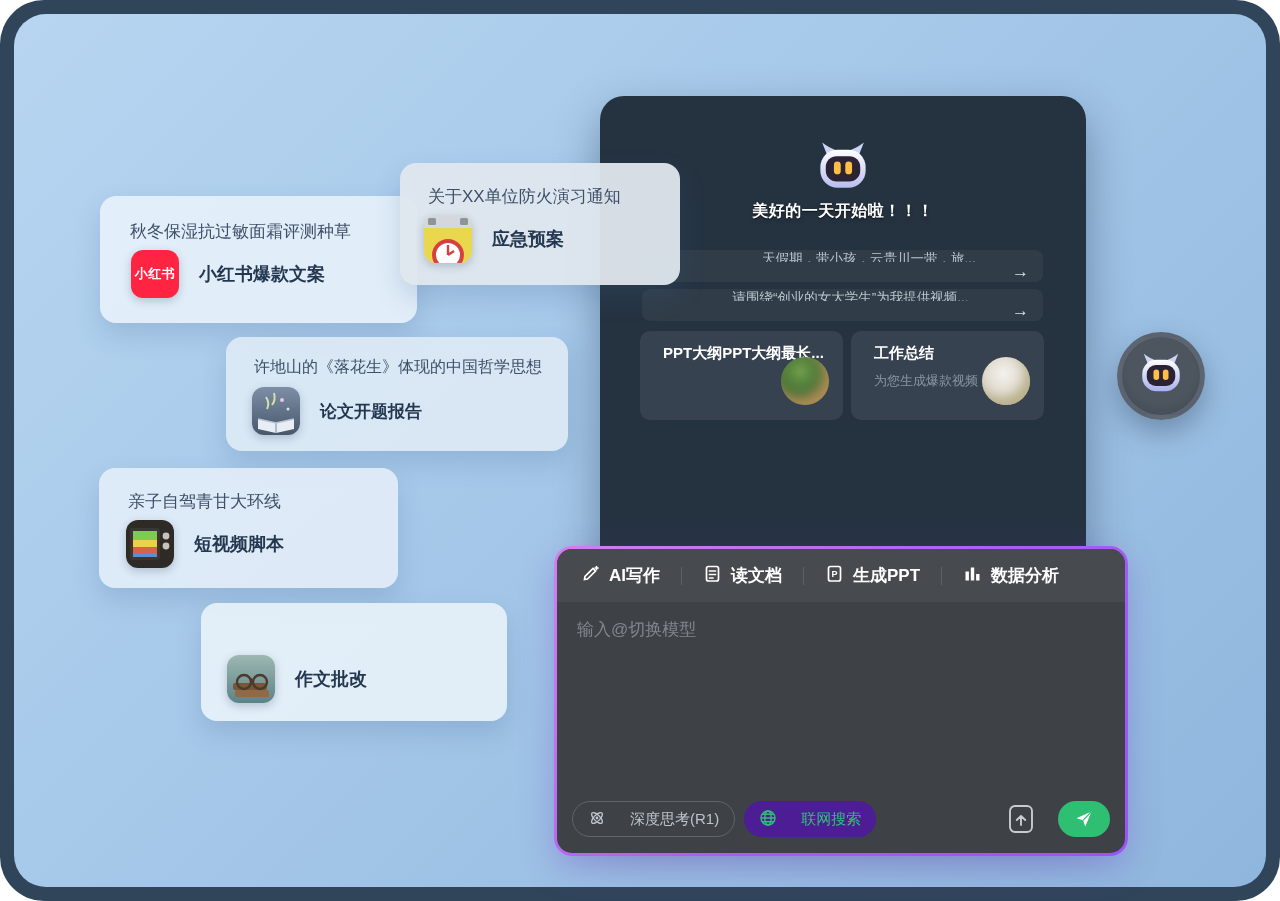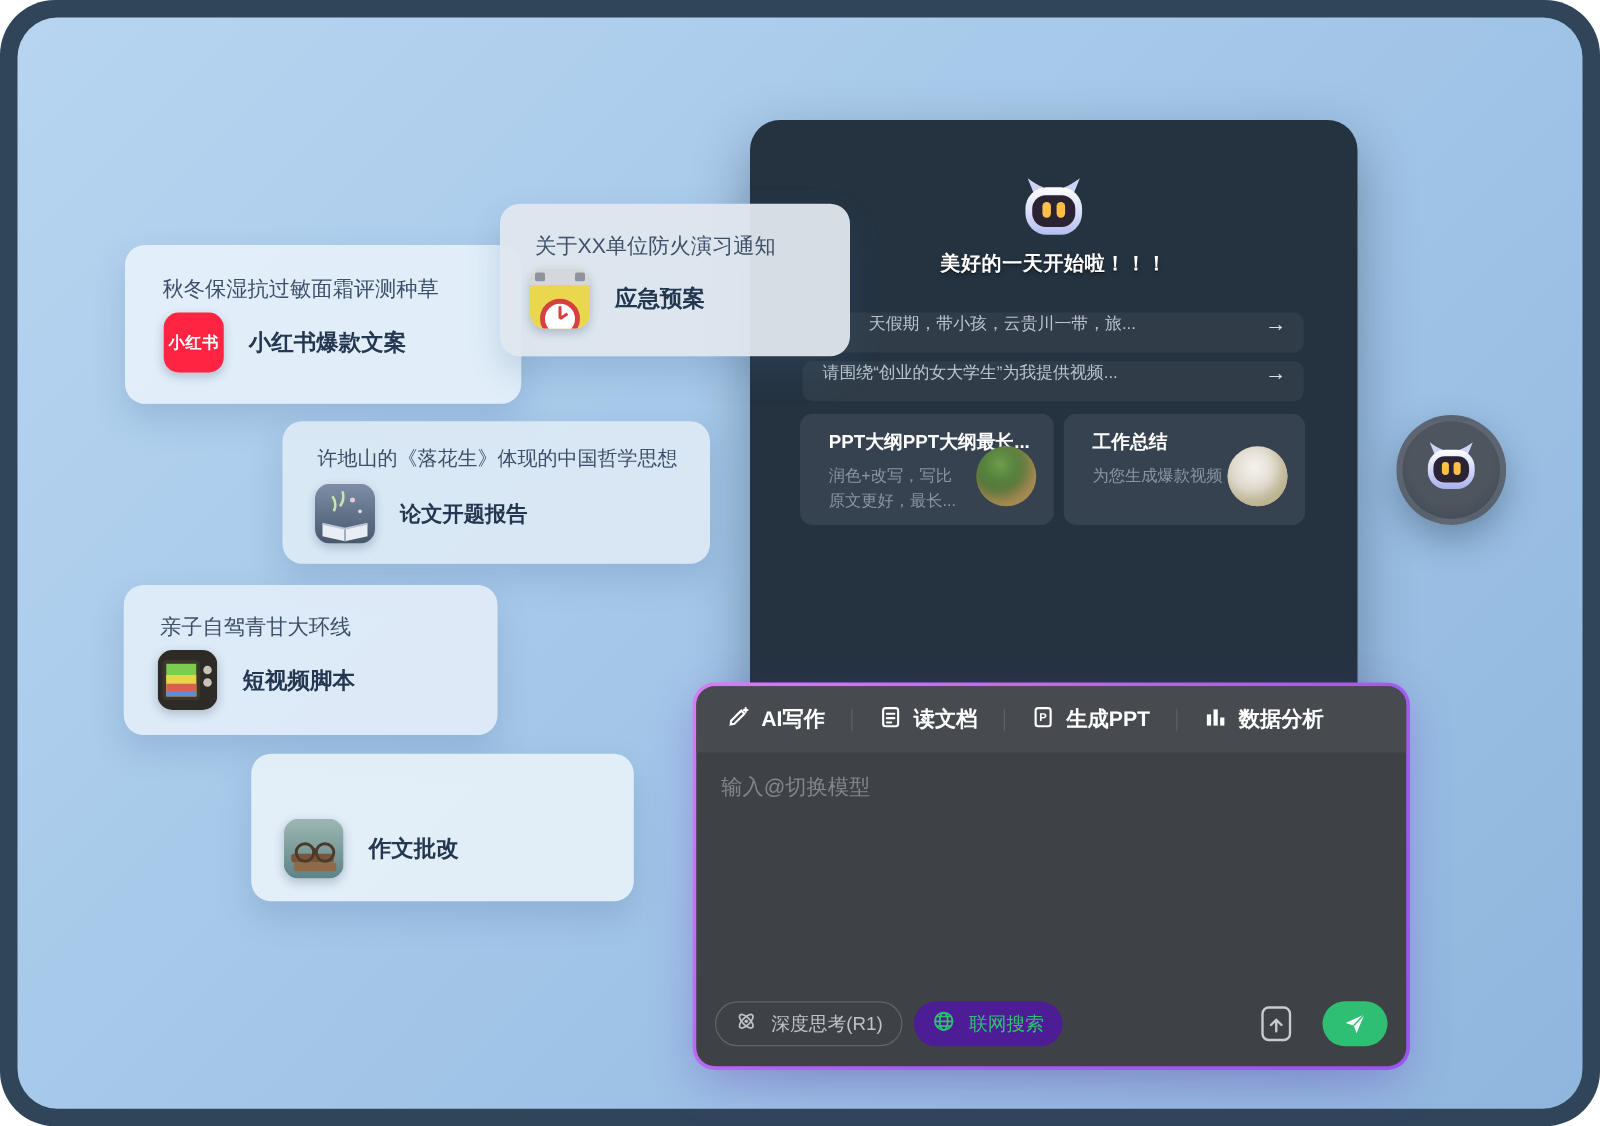--- a/index.html
+++ b/index.html
@@ -14,22 +14,22 @@
   
   .panel { position:absolute; left:600px; top:96px; width:486px; height:724px;
            background:#253341; border-radius:24px; box-shadow:0 18px 44px rgba(20,35,55,.38); }
 
   .robot { position:absolute; }
   .greeting { position:absolute; left:0; right:0; top:105px; text-align:center;
               color:#fff; font-weight:700; font-size:16px; letter-spacing:.5px;
               text-shadow:0 1px 0 rgba(0,0,0,.6), 0 2px 4px rgba(0,0,0,.35); }
 
   .sugrow { position:absolute; left:42px; width:401px; height:32px; background:#303d49;
-            border-radius:8px; display:flex; align-items:flex-start; color:#bcc5cd;
-            font-size:13.5px; cursor:pointer; }
+            border-radius:8px; display:flex; align-items:center; color:#bcc5cd;
+            font-size:13.5px; cursor:pointer;flex-direction:column; }
   .sugrow .txt { white-space:nowrap; overflow:hidden; }
   .sugrow .arrow { margin-left:auto; margin-right:14px; color:#dbe1e6; font-size:17px; }
 
   .sugcard { position:absolute; top:235px; height:89px; background:#364250; border-radius:10px; cursor:pointer; }
   .sugcard .t { position:absolute; left:23px; top:13px; color:#fff; font-weight:700; font-size:15px; white-space:nowrap; }
   .sugcard .s { position:absolute; left:23px; top:40px; color:#8a96a2; font-size:13px; line-height:20px; width:128px; }
   .avatar { position:absolute; right:14px; top:26px; width:48px; height:48px; border-radius:50%; }
   .avatar.grass { background:radial-gradient(circle at 40% 30%,#6f9c4a 0%,#3f6d33 55%,#2e5228 100%);
                   box-shadow:inset -6px -8px 12px rgba(205,150,95,.8); }
   .avatar.baby  { background:radial-gradient(circle at 45% 35%,#f4f2ee 0%,#dcd6c8 55%,#c9c0a6 100%);
@@ -59,21 +59,21 @@
   .ctoolbar { display:flex; align-items:center; height:53px; background:#474a4f; padding-left:24px; }
   .ctab { display:flex; align-items:center; gap:9px; color:#fff; font-weight:700; font-size:17px; cursor:pointer; }
   .cdiv { width:1px; height:18px; background:#5c6166; margin:0 21px; }
   .cinput { position:absolute; left:0; right:0; top:53px; bottom:58px; }
   .cinput textarea { width:100%; height:100%; background:transparent; border:none; outline:none; resize:none;
                      padding:16px 20px; color:#d2d7dc; font-size:17px;
                      font-family:"Liberation Sans","DejaVu Sans",sans-serif; }
   .cinput textarea::placeholder { color:#80868d; }
   .cbottom { position:absolute; left:15px; right:15px; bottom:15px; height:38px;
              display:flex; align-items:center; gap:9px; }
-  .pill { height:36px; border-radius:18px; display:flex; align-items:center; gap:11px;
+  .pill { height:36px; border-radius:18px; display:flex; align-items:center; gap:24px;
           padding:0 15px; font-size:15px; cursor:pointer; }
   .pill.deep { border:1.5px solid #5f656b; color:#bcc3c9; }
   .pill.web  { background:#4c1d95; color:#2fc077; }
   .upload-btn { margin-left:auto; width:32px; height:36px; display:flex; align-items:center; justify-content:center; cursor:pointer; }
   .send-btn { width:52px; height:36px; border-radius:18px; background:#2fbf73;
               display:flex; align-items:center; justify-content:center; cursor:pointer; margin-left:12px; }
 
   
   .launcher { position:absolute; left:1117px; top:332px; width:88px; height:88px; border-radius:50%;
               background:radial-gradient(circle at 50% 42%,#4d565f 55%,#3e4751 100%);
@@ -112,24 +112,20 @@
         <span class="txt" style="padding-left:53px;">天假期，带小孩，云贵川一带，旅...</span>
         <span class="arrow">→</span>
       </div>
       <div class="sugrow" style="top:193px;">
         <span class="txt" style="padding-left:16px;">请围绕“创业的女大学生”为我提供视频...</span>
         <span class="arrow">→</span>
       </div>
 
       <div class="sugcard" style="left:40px;width:203px;">
         <div class="t">PPT大纲PPT大纲最长...</div>
-        <div class="s">
-          <span>润色+改写，写比</span><br>
-          <span>原文更好，最长...</span>
-        </div>
         <div class="avatar grass"></div>
       </div>
       <div class="sugcard" style="left:251px;width:193px;">
         <div class="t">工作总结</div>
         <div class="s">
           <span>为您生成爆款视频</span>
         </div>
         <div class="avatar baby"></div>
       </div>
 

